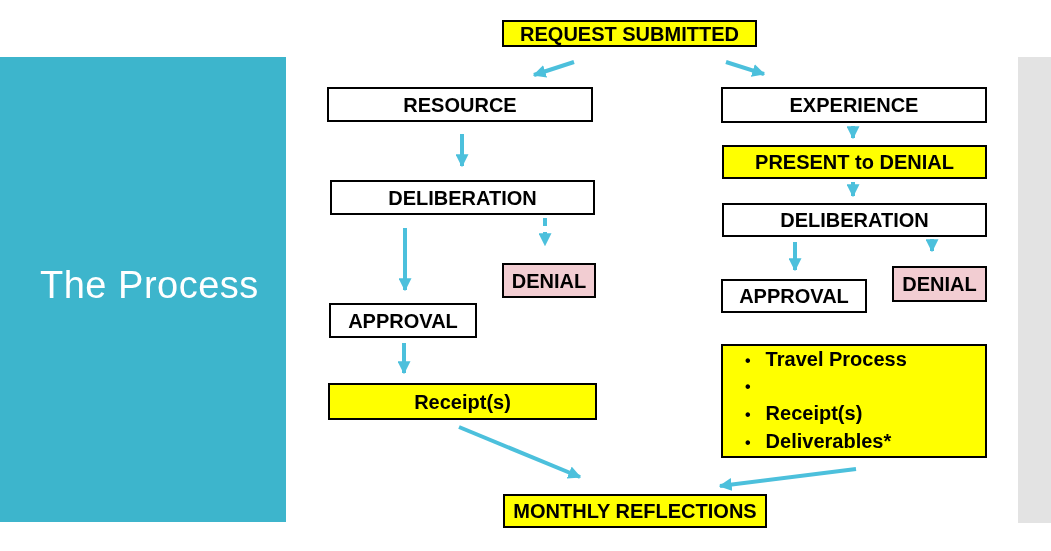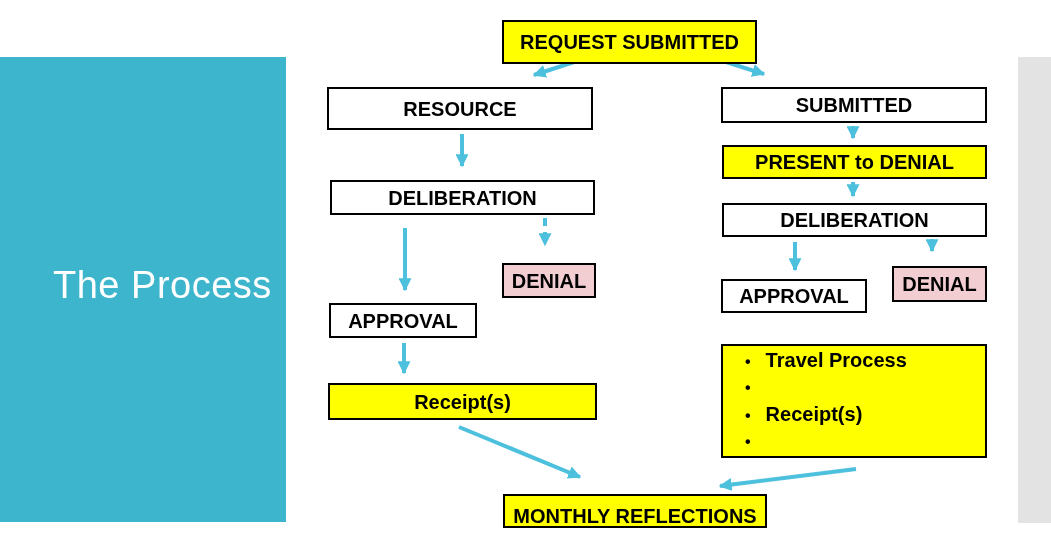--- a/index.html
+++ b/index.html
@@ -26,21 +26,21 @@
   .side-strip {
     position: absolute;
     left: 1018px;
     top: 57px;
     width: 33px;
     height: 466px;
     background: var(--strip-gray, #E3E3E3);
   }
   .slide-title {
     position: absolute;
-    left: 53px;
+    left: 40px;
     top: 264px;
     color: #ffffff;
     font-size: 38px;
     font-weight: 400;
     letter-spacing: 0.5px;
     white-space: nowrap;
   }
   .node {
     position: absolute;
     box-sizing: border-box;
@@ -52,39 +52,39 @@
     font-weight: 700;
     font-size: 20px;
     color: #000000;
     white-space: nowrap;
     line-height: 1;
   }
   .node.yellow { background: var(--node-yellow, #FFFF00); }
   .node.pink   { background: var(--node-pink, #F2CDD2); margin-top: 8px; }
 
   
-  .n-request      { left: 502px; top: 20px;  width: 255px; height: 44px; }
-  .n-resource     { left: 327px; top: 87px;  width: 266px; height: 43px; }
+  .n-request      { left: 502px; top: 20px;  width: 255px; height: 27px; }
+  .n-resource     { left: 327px; top: 87px;  width: 266px; height: 35px; }
   .n-delib-l      { left: 330px; top: 180px; width: 265px; height: 35px; }
   .n-denial-l     { left: 502px; top: 255px; width: 94px;  height: 35px; }
   .n-approval-l   { left: 329px; top: 303px; width: 148px; height: 35px; }
   .n-receipts     { left: 328px; top: 383px; width: 269px; height: 37px; }
   .n-experience   { left: 721px; top: 87px;  width: 266px; height: 36px; }
   .n-present      { left: 722px; top: 145px; width: 265px; height: 34px; }
   .n-delib-r      { left: 722px; top: 203px; width: 265px; height: 34px; }
   .n-approval-r   { left: 721px; top: 279px; width: 146px; height: 34px; }
   .n-denial-r     { left: 892px; top: 258px; width: 95px;  height: 36px; }
   .n-deliverables {
     left: 721px; top: 344px; width: 266px; height: 114px;
     flex-direction: column;
     align-items: stretch;
     justify-content: center;
     padding: 4px 4px 4px 22px;
   }
-  .n-monthly      { left: 503px; top: 494px; width: 264px; height: 34px; align-items: flex-end; }
+  .n-monthly      { left: 503px; top: 494px; width: 264px; height: 34px; }
 
   .bullet-list {
     list-style: none;
     margin: 0;
     padding: 0;
   }
   .bullet-list li {
     display: flex;
     align-items: baseline;
     gap: 15px;
@@ -158,21 +158,21 @@
 
   <div class="node n-approval-l">
     <span>APPROVAL</span>
   </div>
 
   <div class="node yellow n-receipts">
     <span>Receipt(s)</span>
   </div>
 
   <div class="node n-experience">
-    <span>SUBMITTED</span>
+    <span>EXPERIENCE</span>
   </div>
 
   <div class="node yellow n-present">
     <span>PRESENT to DENIAL</span>
   </div>
 
   <div class="node n-delib-r">
     <span>DELIBERATION</span>
   </div>
 
@@ -192,20 +192,21 @@
       </li>
       <li>
         <span class="bullet-dot">•</span>
       </li>
       <li>
         <span class="bullet-dot">•</span>
         <span>Receipt(s)</span>
       </li>
       <li>
         <span class="bullet-dot">•</span>
+        <span>Deliverables*</span>
       </li>
     </ul>
   </div>
 
   <div class="node yellow n-monthly">
     <span>MONTHLY REFLECTIONS</span>
   </div>
 
 </div>
 

